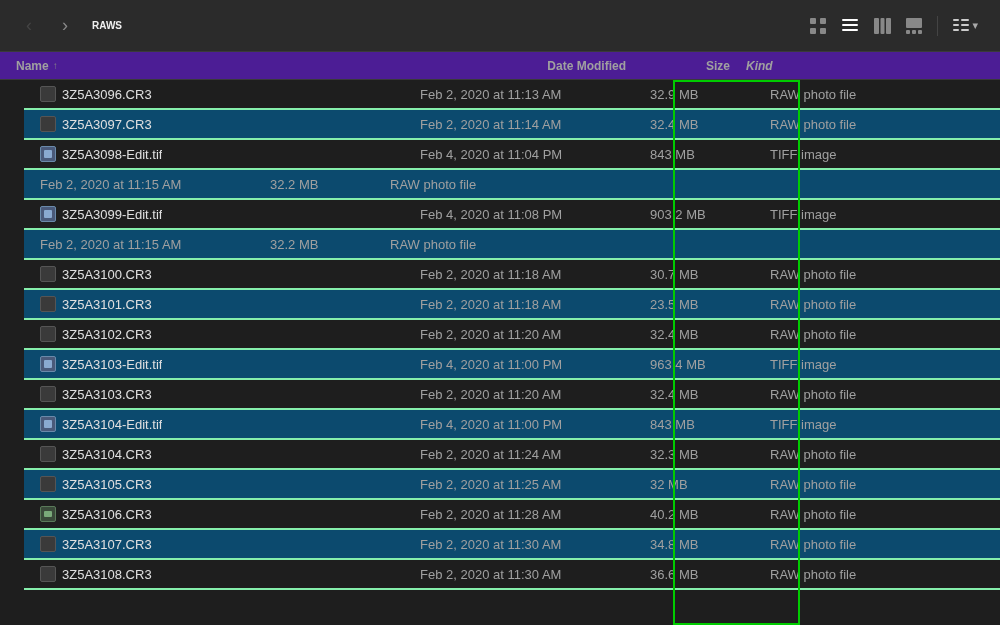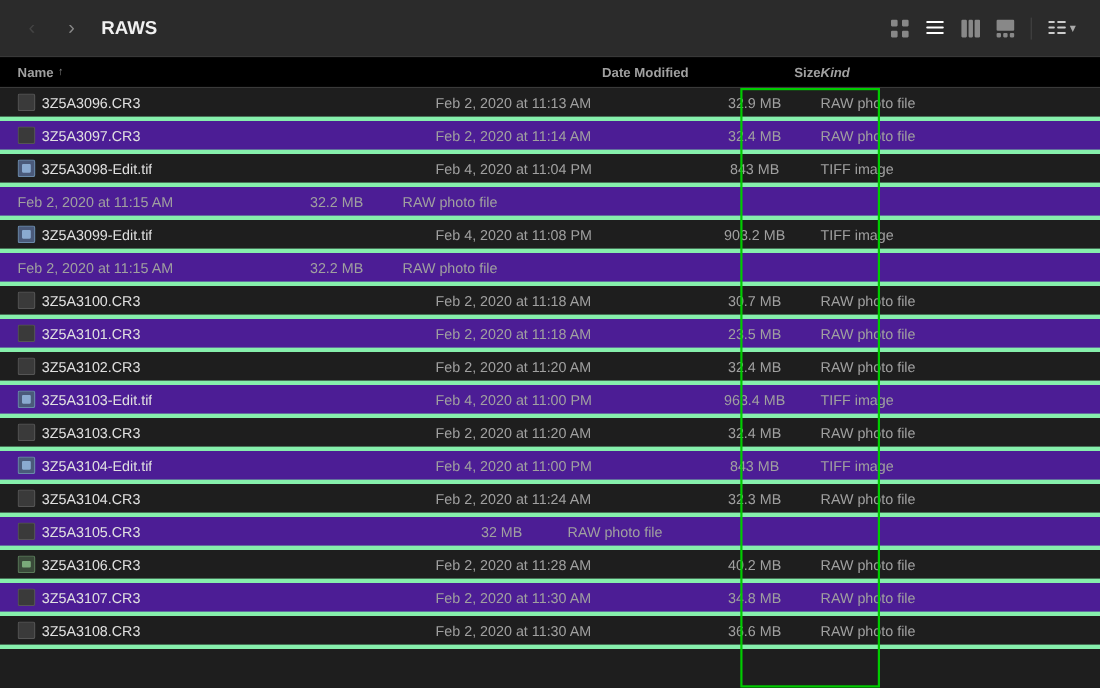--- a/index.html
+++ b/index.html
@@ -28,21 +28,21 @@
       background: none;
       border: none;
       color: #888;
       font-size: 18px;
       cursor: pointer;
       display: flex; align-items: center; justify-content: center;
       border-radius: 4px;
     }
     .nav-btn.disabled { color: #444; cursor: default; }
     .toolbar-title {
-      font-size: 17px;
+      font-size: 10px;
       font-weight: 600;
       color: #f0f0f0;
       margin-left: 4px;
       flex: 1;
     }
     .view-controls {
       display: flex;
       align-items: center;
       gap: 2px;
     }
@@ -62,66 +62,67 @@
       height: 20px;
       background: #444;
       margin: 0 6px;
     }
 
     
     .table-header {
       display: flex;
       align-items: center;
       height: 28px;
-      background: #000000;
+      background: #4c1d95;
       border-bottom: 1px solid #3a3a3a;
       padding: 0 16px;
       font-size: 12px;
       font-weight: 600;
       color: #a0a0a0;
     }
     .col-name { flex: 0 0 380px; display: flex; align-items: center; gap: 4px; }
     .col-date { flex: 0 0 230px; text-align: right; }
-    .col-size { flex: 0 0 120px; text-align: right; }
+    .col-size { flex: 0 0 120px; text-align: right; padding-right: 16px; }
     .col-kind { flex: 1; font-style: italic; }
     .sort-arrow { font-size: 10px; color: #888; }
 
     
     .file-list {
       overflow-y: auto;
       height: calc(625px - 52px - 28px);
       background: #1e1e1e;
     }
     .file-row {
       display: flex;
       align-items: center;
       height: 30px;
       padding: 0 16px;
-      border-bottom: 4px solid #86efac;
+      border-bottom: 2px solid #86efac;
       cursor: default;
       position: relative;
-    }
-    .file-row.alt { background: #4c1d95; }
+      margin-left: 24px;
+    }
+    .file-row.alt { background: #0c4a6e; }
 
     .cell-name {
       flex: 0 0 380px;
       display: flex;
       align-items: center;
       gap: 6px;
       overflow: hidden;
       white-space: nowrap;
     }
     .cell-date {
       flex: 0 0 230px;
       color: #a0a0a0;
       white-space: nowrap;
     }
     .cell-size {
       flex: 0 0 120px;
-      text-align: center;
+      text-align: left;
       padding-right: 0;
       color: #a0a0a0;
       white-space: nowrap;
       position: relative;
     }
     .cell-kind {
       flex: 1;
       color: #a0a0a0;
       white-space: nowrap;
     }
@@ -359,20 +360,21 @@
     </div>
     <div class="cell-date">Feb 2, 2020 at 11:24 AM</div>
     <div class="cell-size">32.3 MB</div>
     <div class="cell-kind">RAW photo file</div>
   </div>
     <div class="file-row alt">
     <div class="cell-name">
       <span class="file-icon icon-raw"></span>
       <span class="file-name-text">3Z5A3105.CR3</span>
     </div>
+    <div class="cell-date">Feb 2, 2020 at 11:25 AM</div>
     <div class="cell-size">32 MB</div>
     <div class="cell-kind">RAW photo file</div>
   </div>
     <div class="file-row">
     <div class="cell-name">
       <span class="file-icon" style="background:#3a4a3a;border:1px solid #5a7a5a;border-radius:2px;width:16px;height:16px;display:inline-flex;align-items:center;justify-content:center;">
           <span style="width:8px;height:6px;background:#7aaa7a;border-radius:1px;"></span>
         </span>
       <span class="file-name-text">3Z5A3106.CR3</span>
     </div>

